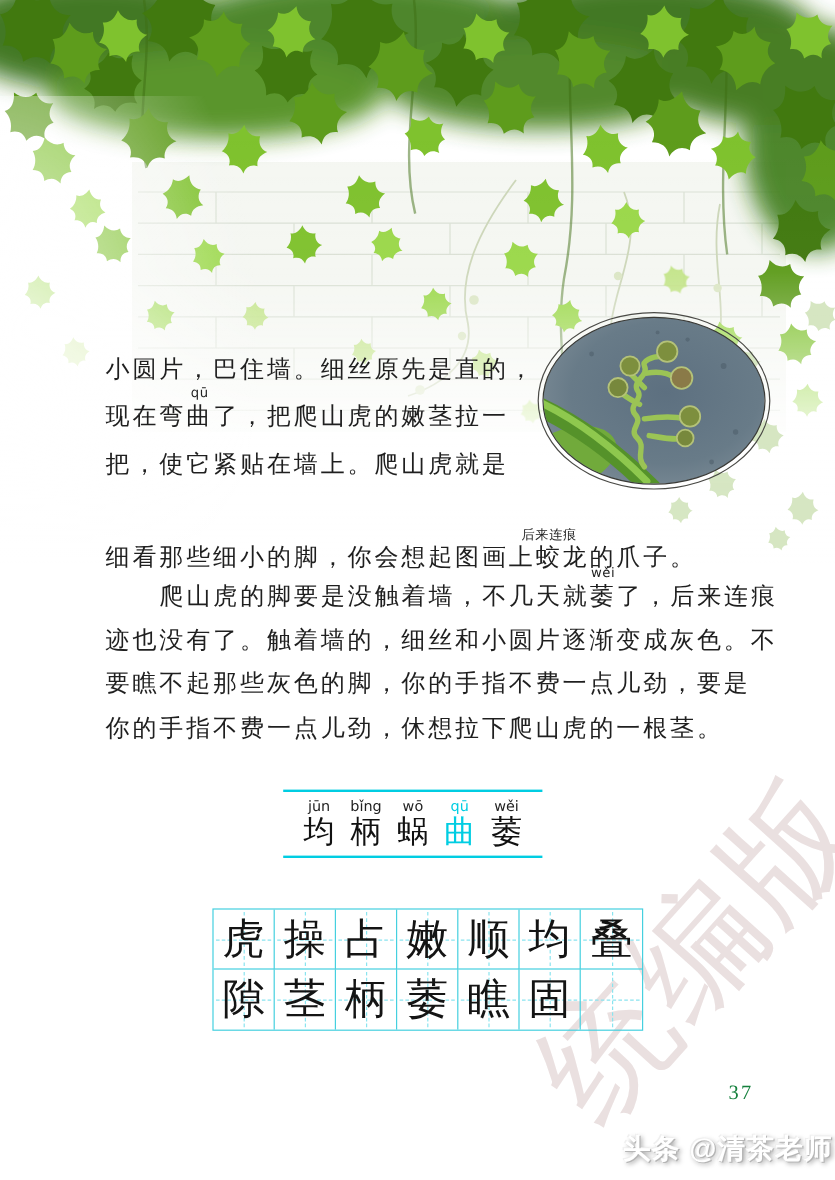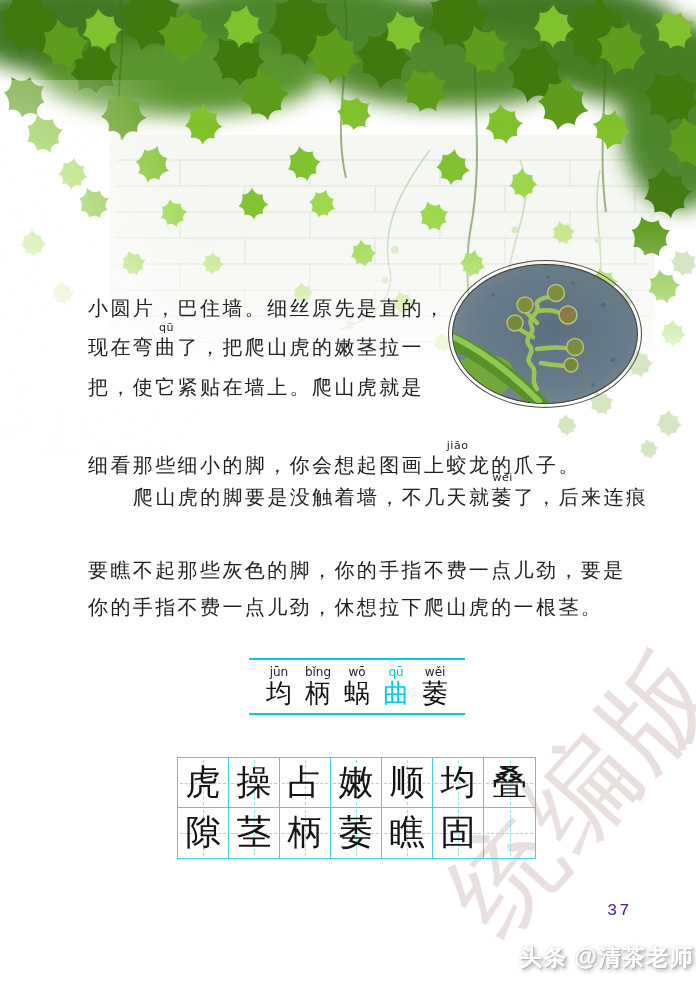--- a/index.html
+++ b/index.html
@@ -39,21 +39,21 @@
     font-size:20px;letter-spacing:2.4px;line-height:24px;
   }
   .ch{position:relative;display:inline-block;}
   .py{
     position:absolute;top:-13px;left:50%;transform:translateX(-50%);
     font-size:11px;letter-spacing:.5px;color:#222;line-height:11px;
     font-family:"DejaVu Sans","Liberation Sans",sans-serif;
   }
   
   .wordstrip{
-    position:absolute;left:249px;top:658px;width:216px;height:57px;z-index:3;
+    position:absolute;left:236px;top:658px;width:216px;height:57px;z-index:3;
     border-top:2px solid var(--cyan);border-bottom:2px solid var(--cyan);
     display:flex;justify-content:center;align-items:flex-end;gap:13px;
     padding-bottom:4px;box-sizing:border-box;background:transparent;
   }
   .vitem{display:flex;flex-direction:column;align-items:center;}
   .vpy{font-size:12px;line-height:14px;color:#222;font-family:"DejaVu Sans","Liberation Sans",sans-serif;}
   .vch{font-size:26px;line-height:30px;color:#111;}
   .vitem.hl .vpy,.vitem.hl .vch{color:var(--cyan);}
   
   .chargrid{
@@ -73,22 +73,22 @@
     border-top:1px dashed var(--grid-dash);
   }
   .cell::after{
     content:"";position:absolute;top:2px;bottom:2px;left:50%;
     border-left:1px dashed var(--grid-dash);
   }
   .cell span{position:relative;z-index:1;font-size:35px;color:#141414;line-height:50px;}
   
   .pagenum{
     position:absolute;left:607px;top:901px;z-index:3;
-    font-size:17px;letter-spacing:2px;color:#4c1d95;
-    font-family:Liberation Mono, monospace;
+    font-size:17px;letter-spacing:2px;color:#15803d;
+    font-family:Liberation Serif, serif;
   }
   .wm-credit{
     position:absolute;right:2px;top:942px;z-index:4;
     font-size:23px;font-weight:bold;color:#fff;letter-spacing:1px;
     text-shadow:1px 1px 0 #b5b5b5,-1px -1px 0 #efefef,2px 2px 4px #9a9a9a;
     font-family:"Liberation Sans","DejaVu Sans",sans-serif;
   }
 </style>
 </head>
 <body>
@@ -307,22 +307,23 @@
           <circle cx="118" cy="100" r="7" fill="#77883c"></circle>
         </g>
       </svg>
     </div>
   </div>
 
   <div class="textlayer" id="textlayer">
       <div class="tline" style="top: 284px; left: 88px;">小圆片，巴住墙。细丝原先是直的，</div>
       <div class="tline" style="top: 323.3px; left: 88px;">现在弯<span class="ch"><span class="py">qū</span>曲</span>了，把爬山虎的嫩茎拉一</div>
       <div class="tline" style="top: 362.6px; left: 88px; text-align: right;">把，使它紧贴在墙上。爬山虎就是</div>
-      <div class="tline" style="top: 441.2px; left: 88px;">细看那些细小的脚，你会想起图画上<span class="ch"><span class="py">jiāo</span>蛟</span>龙的爪子。</div>
+      <div class="tline" style="top: 441.2px; left: 88px;">细看那些细小的脚，你会想起图画上<span class="ch"><span class="py">后来连痕</span>蛟</span>龙的爪子。</div>
       <div class="tline" style="top: 473px; left: 133px;">爬山虎的脚要是没触着墙，不几天就<span class="ch"><span class="py">wěi</span>萎</span>了，后来连痕</div>
+      <div class="tline" style="top: 509.7px; left: 88px;">迹也没有了。触着墙的，细丝和小圆片逐渐变成灰色。不</div>
       <div class="tline" style="top: 546.4px; left: 88px;">要瞧不起那些灰色的脚，你的手指不费一点儿劲，要是</div>
       <div class="tline" style="top: 583.1px; left: 88px;">你的手指不费一点儿劲，休想拉下爬山虎的一根茎。</div>
     </div>
 
   <div class="wordstrip" id="wordstrip">
       <div class="vitem">
         <span class="vpy">jūn</span>
         <span class="vch">均</span>
       </div>
       <div class="vitem">

